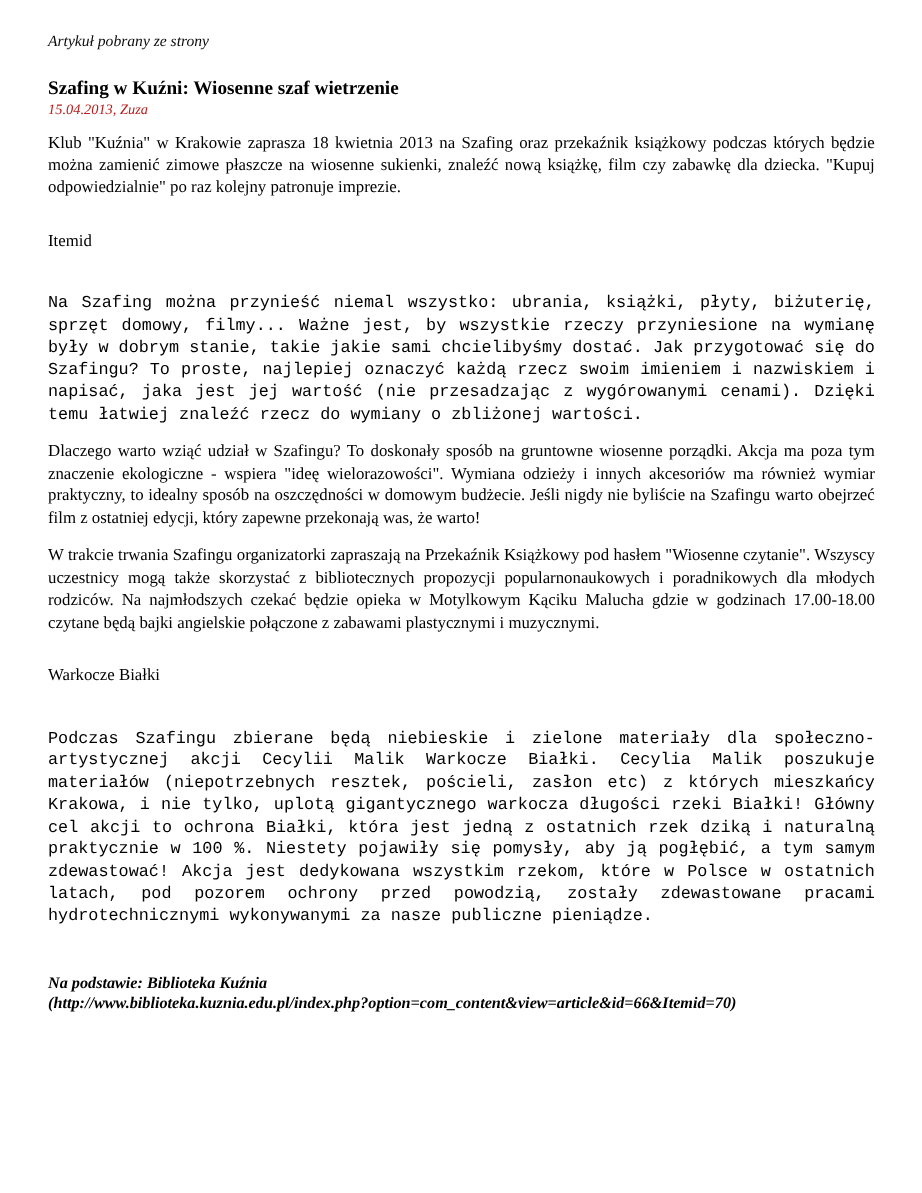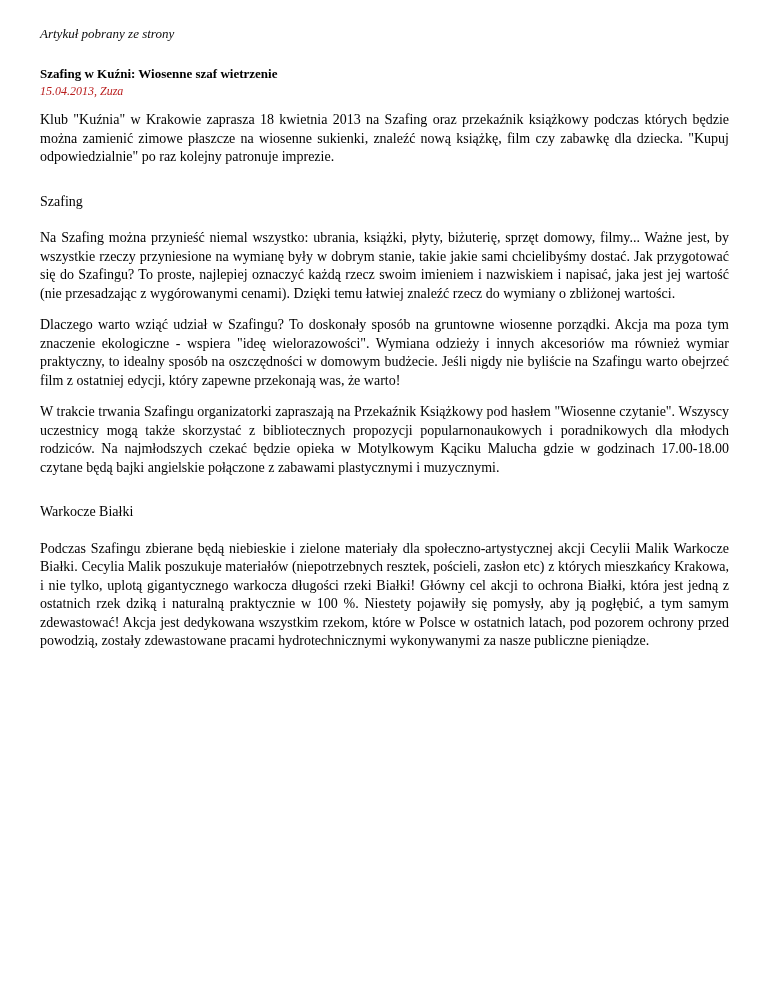--- a/index.html
+++ b/index.html
@@ -22,21 +22,21 @@
     background: #ffffff;
   }
   .source-note {
     font-style: italic;
     font-size: 13px;
     line-height: 15px;
     color: #0a0a0a;
   }
   .article-title {
     margin: 22px 0 0 0;
-    font-size: 13px;
+    font-size: 16px;
     font-weight: bold;
     line-height: 21px;
     color: #000000;
   }
   .byline {
     margin: 0;
     font-style: italic;
     font-size: 12px;
     line-height: 14px;
     color: #b91c1c;
@@ -55,21 +55,22 @@
     margin: 26px 0 0 0;
     font-size: 14px;
     line-height: 18.5px;
     font-weight: normal;
     color: #000000;
   }
   .section-heading.big-gap {
     font-family: Liberation Serif, serif;
   }
   .after-heading {
-    margin-top: 18px;
+    margin-top: 33px;
+    font-family: Liberation Mono, monospace;
   }
   .footer-note {
     margin: 38px 0 0 0;
     font-weight: bold;
     font-style: italic;
     font-size: 13.5px;
     line-height: 16.5px;
     color: #000000;
     word-break: break-all;
   }
@@ -82,26 +83,30 @@
   <div class="source-note">
     <div>Artykuł pobrany ze strony</div>
   </div>
 
   <h1 class="article-title">Szafing w Kuźni: Wiosenne szaf wietrzenie</h1>
 
   <div class="byline">15.04.2013, Zuza</div>
 
   <p class="body-par lead">Klub "Kuźnia" w Krakowie zaprasza 18 kwietnia 2013 na Szafing oraz przekaźnik książkowy podczas których będzie można zamienić zimowe płaszcze na wiosenne sukienki, znaleźć nową książkę, film czy zabawkę dla dziecka. "Kupuj odpowiedzialnie" po raz kolejny patronuje imprezie.</p>
 
-  <div class="section-heading">Szafing</div>
+  <div class="section-heading">Itemid</div>
 
   <p class="body-par after-heading">Na Szafing można przynieść niemal wszystko: ubrania, książki, płyty, biżuterię, sprzęt domowy, filmy... Ważne jest, by wszystkie rzeczy przyniesione na wymianę były w dobrym stanie, takie jakie sami chcielibyśmy dostać. Jak przygotować się do Szafingu? To proste, najlepiej oznaczyć każdą rzecz swoim imieniem i nazwiskiem i napisać, jaka jest jej wartość (nie przesadzając z wygórowanymi cenami). Dzięki temu łatwiej znaleźć rzecz do wymiany o zbliżonej wartości.</p>
 
   <p class="body-par">Dlaczego warto wziąć udział w Szafingu? To doskonały sposób na gruntowne wiosenne porządki. Akcja ma poza tym znaczenie ekologiczne - wspiera "ideę wielorazowości". Wymiana odzieży i innych akcesoriów ma również wymiar praktyczny, to idealny sposób na oszczędności w domowym budżecie. Jeśli nigdy nie byliście na Szafingu warto obejrzeć film z ostatniej edycji, który zapewne przekonają was, że warto!</p>
 
   <p class="body-par">W trakcie trwania Szafingu organizatorki zapraszają na Przekaźnik Książkowy pod hasłem "Wiosenne czytanie". Wszyscy uczestnicy mogą także skorzystać z bibliotecznych propozycji popularnonaukowych i poradnikowych dla młodych rodziców. Na najmłodszych czekać będzie opieka w Motylkowym Kąciku Malucha gdzie w godzinach 17.00-18.00 czytane będą bajki angielskie połączone z zabawami plastycznymi i muzycznymi.</p>
 
   <div class="section-heading big-gap">Warkocze Białki</div>
 
   <p class="body-par after-heading">Podczas Szafingu zbierane będą niebieskie i zielone materiały dla społeczno-artystycznej akcji Cecylii Malik Warkocze Białki. Cecylia Malik poszukuje materiałów (niepotrzebnych resztek, pościeli, zasłon etc) z których mieszkańcy Krakowa, i nie tylko, uplotą gigantycznego warkocza długości rzeki Białki! Główny cel akcji to ochrona Białki, która jest jedną z ostatnich rzek dziką i naturalną praktycznie w 100 %. Niestety pojawiły się pomysły, aby ją pogłębić, a tym samym zdewastować! Akcja jest dedykowana wszystkim rzekom, które w Polsce w ostatnich latach, pod pozorem ochrony przed powodzią, zostały zdewastowane pracami hydrotechnicznymi wykonywanymi za nasze publiczne pieniądze.</p>
 
+  <div class="footer-note">
+    <div>Na podstawie: Biblioteka Kuźnia</div>
+    <div>(http://www.biblioteka.kuznia.edu.pl/index.php?option=com_content&amp;view=article&amp;id=66&amp;Itemid=70)</div>
+  </div>
 
 </div>
 
 </body></html>

